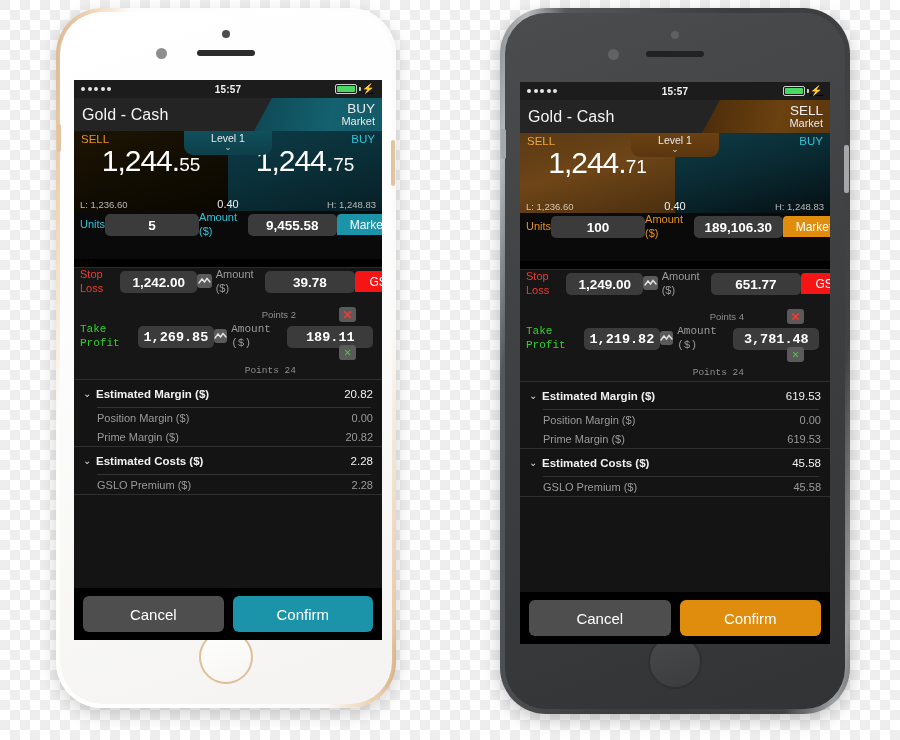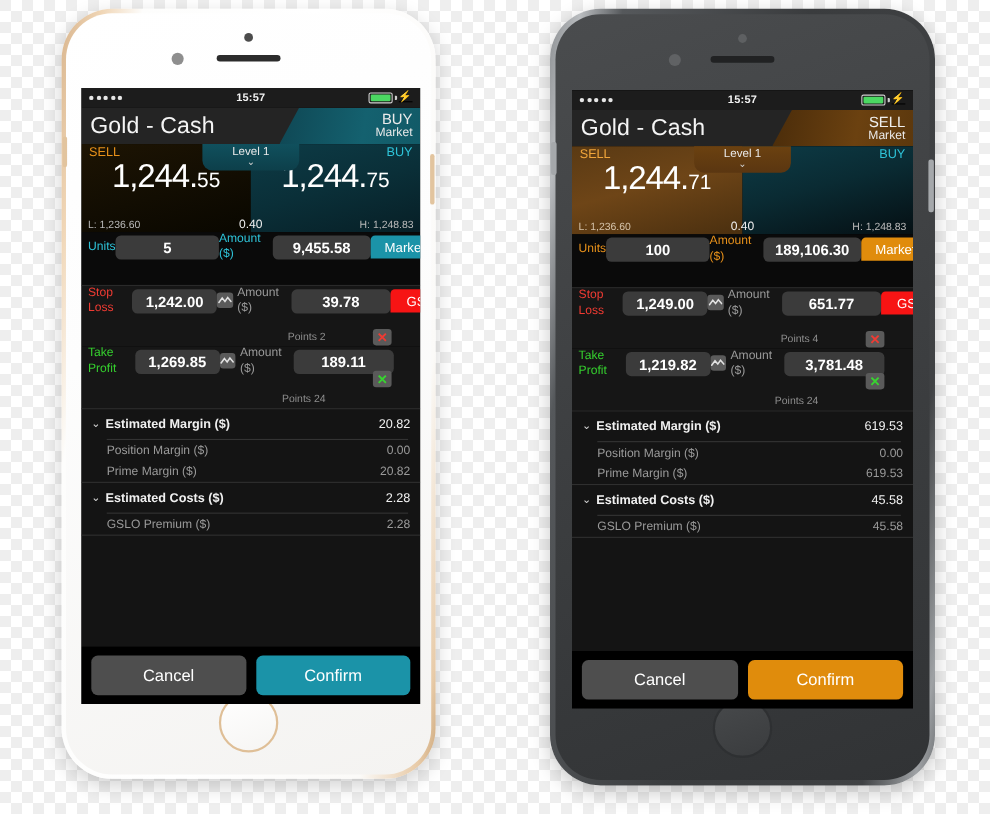--- a/index.html
+++ b/index.html
@@ -109,21 +109,21 @@
 
   
   .titlebar {
     flex: 0 0 33px; height: 33px;
     background: #242424;
     display:flex; align-items:center;
     position: relative;
     overflow: hidden;
   }
   .titlebar .t-name {
-    font-size: 21px; color:#f4f4f4; padding-left: 8px; letter-spacing:.1px;
+    font-size: 16px; color:#f4f4f4; padding-left: 8px; letter-spacing:.1px;
   }
   .titlebar .t-side {
     position:absolute; right:0; top:0; height:100%; width: 128px;
     clip-path: polygon(14% 0, 100% 0, 100% 100%, 0 100%);
     display:flex; flex-direction:column; align-items:flex-end; justify-content:center;
     padding-right: 7px; line-height: 1.05;
   }
   .t-side .t-dir { font-size: 13.5px; font-weight:400; }
   .t-side .t-mode { font-size: 11px; color:#e9e9e9; }
 
@@ -154,22 +154,22 @@
   }
   .level-tab .lt-txt { font-size:10.5px; color:#eaeaea; }
   .level-tab .lt-chev { font-size:9px; color:#cfcfcf; line-height:7px; }
 
   
   .frow {
     display:flex; align-items:flex-start; padding: 3px 6px 3px 6px;
     position: relative;
   }
   .frow.units { background:#0a0a0a; flex:0 0 48px; }
-  .frow.sl    { background:#161616; flex:0 0 56px; border-top:1px solid #2a2a2a; }
-  .frow.tp    { background:#161616; flex:0 0 56px; }
+  .frow.sl    { background:#161616; flex:0 0 56px; border-top:1px solid #2a2a2a;margin-top:8px; }
+  .frow.tp    { background:#161616; flex:0 0 56px;font-family:Liberation Mono, monospace; }
 
   .fcol { flex:1; display:flex; flex-direction:row; align-items:center; }
   .fcol.w1 { flex: 0 0 98px; }
   .fcol.w2 { flex: 0 0 104px; }
   .fcol.w3 { flex: 0 0 78px; }
 
   .flabel {
     font-size:11px; margin-bottom:2px; height:14px; line-height:14px;
     display:flex; align-items:center; gap:4px;
   }

